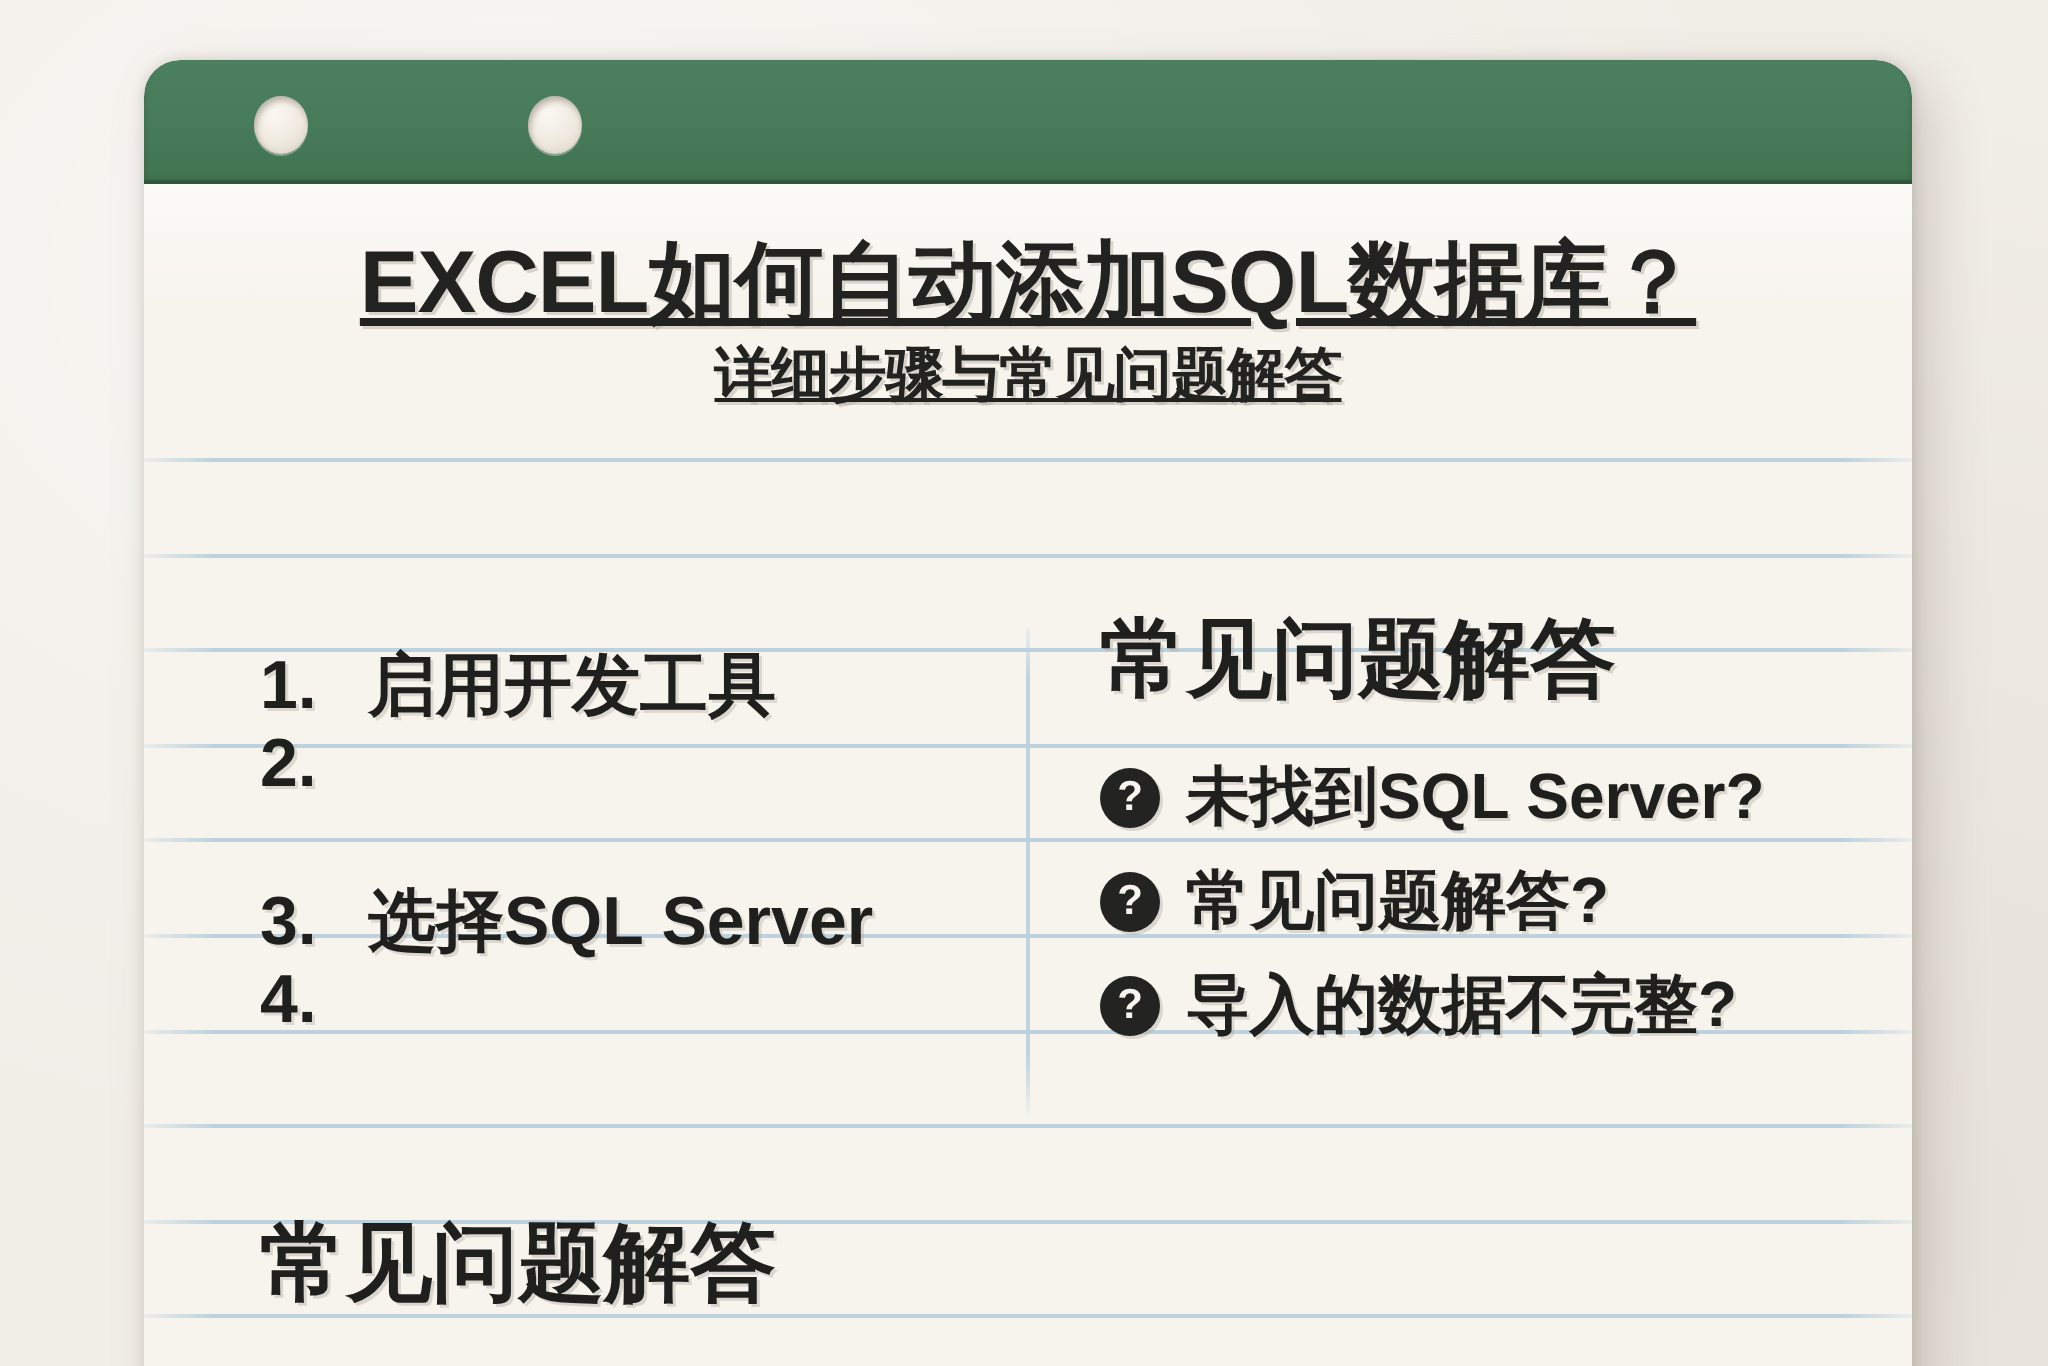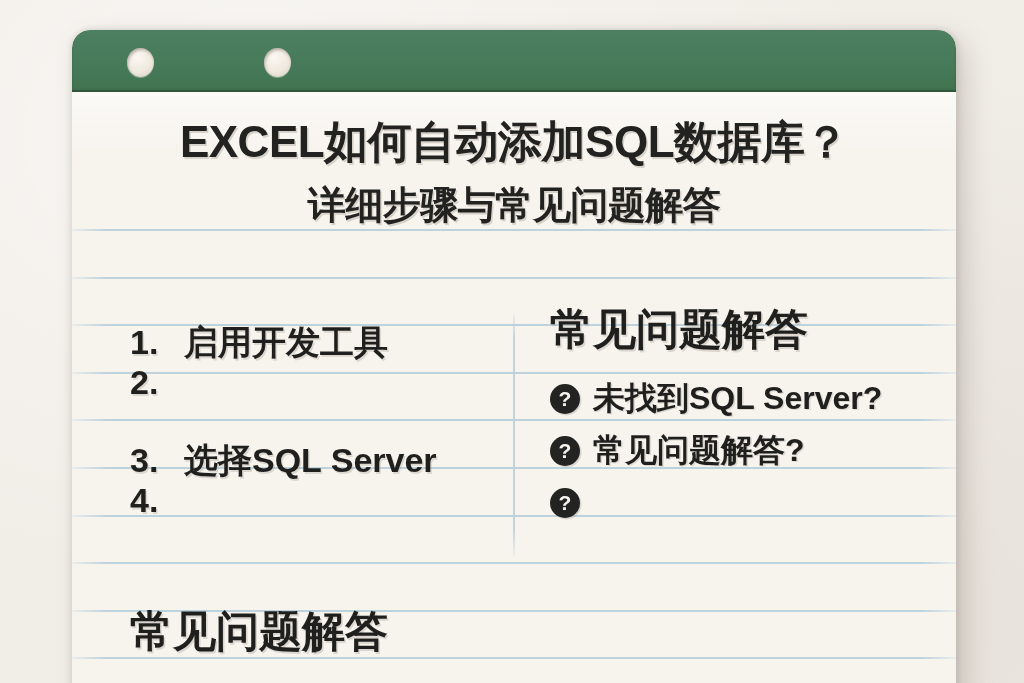--- a/index.html
+++ b/index.html
@@ -100,22 +100,22 @@
     position:absolute;
     left:0; right:0; top:22px;
     text-align:center;
     color:#222220;
     font-weight:900;
     font-size:44px;
     line-height:1.27;
     letter-spacing:-0.5px;
     text-shadow:1.5px 1.5px 0 rgba(175,168,158,.45);
   }
-  .title-line{ display:block; white-space:nowrap; }
-  .title-line.l2{ font-size:38px;margin-top:11px; }
+  .title-line{ display:block; white-space:nowrap;text-decoration:underline; }
+  .title-line.l2{ font-size:29px; }
 
   
   .steps{
     position:absolute;
     left:58px; top:212px;
     width:380px;
   }
   .step{
     display:flex;
     align-items:baseline;
@@ -234,20 +234,21 @@
           <div class="faq-item">
             <span class="q-badge">?</span>
             <span class="faq-text">未找到SQL Server?</span>
           </div>
           <div class="faq-item">
             <span class="q-badge">?</span>
             <span class="faq-text">常见问题解答?</span>
           </div>
           <div class="faq-item">
             <span class="q-badge">?</span>
+            <span class="faq-text">导入的数据不完整?</span>
           </div>
         </div>
       </section>
 
       <section class="faq-bottom">
         <h2 class="faq-head">常见问题解答</h2>
         <div class="faq-list">
           <div class="faq-item">
             <span class="q-badge">?</span>
             <span class="faq-text">未找到 SQL Server?</span>

